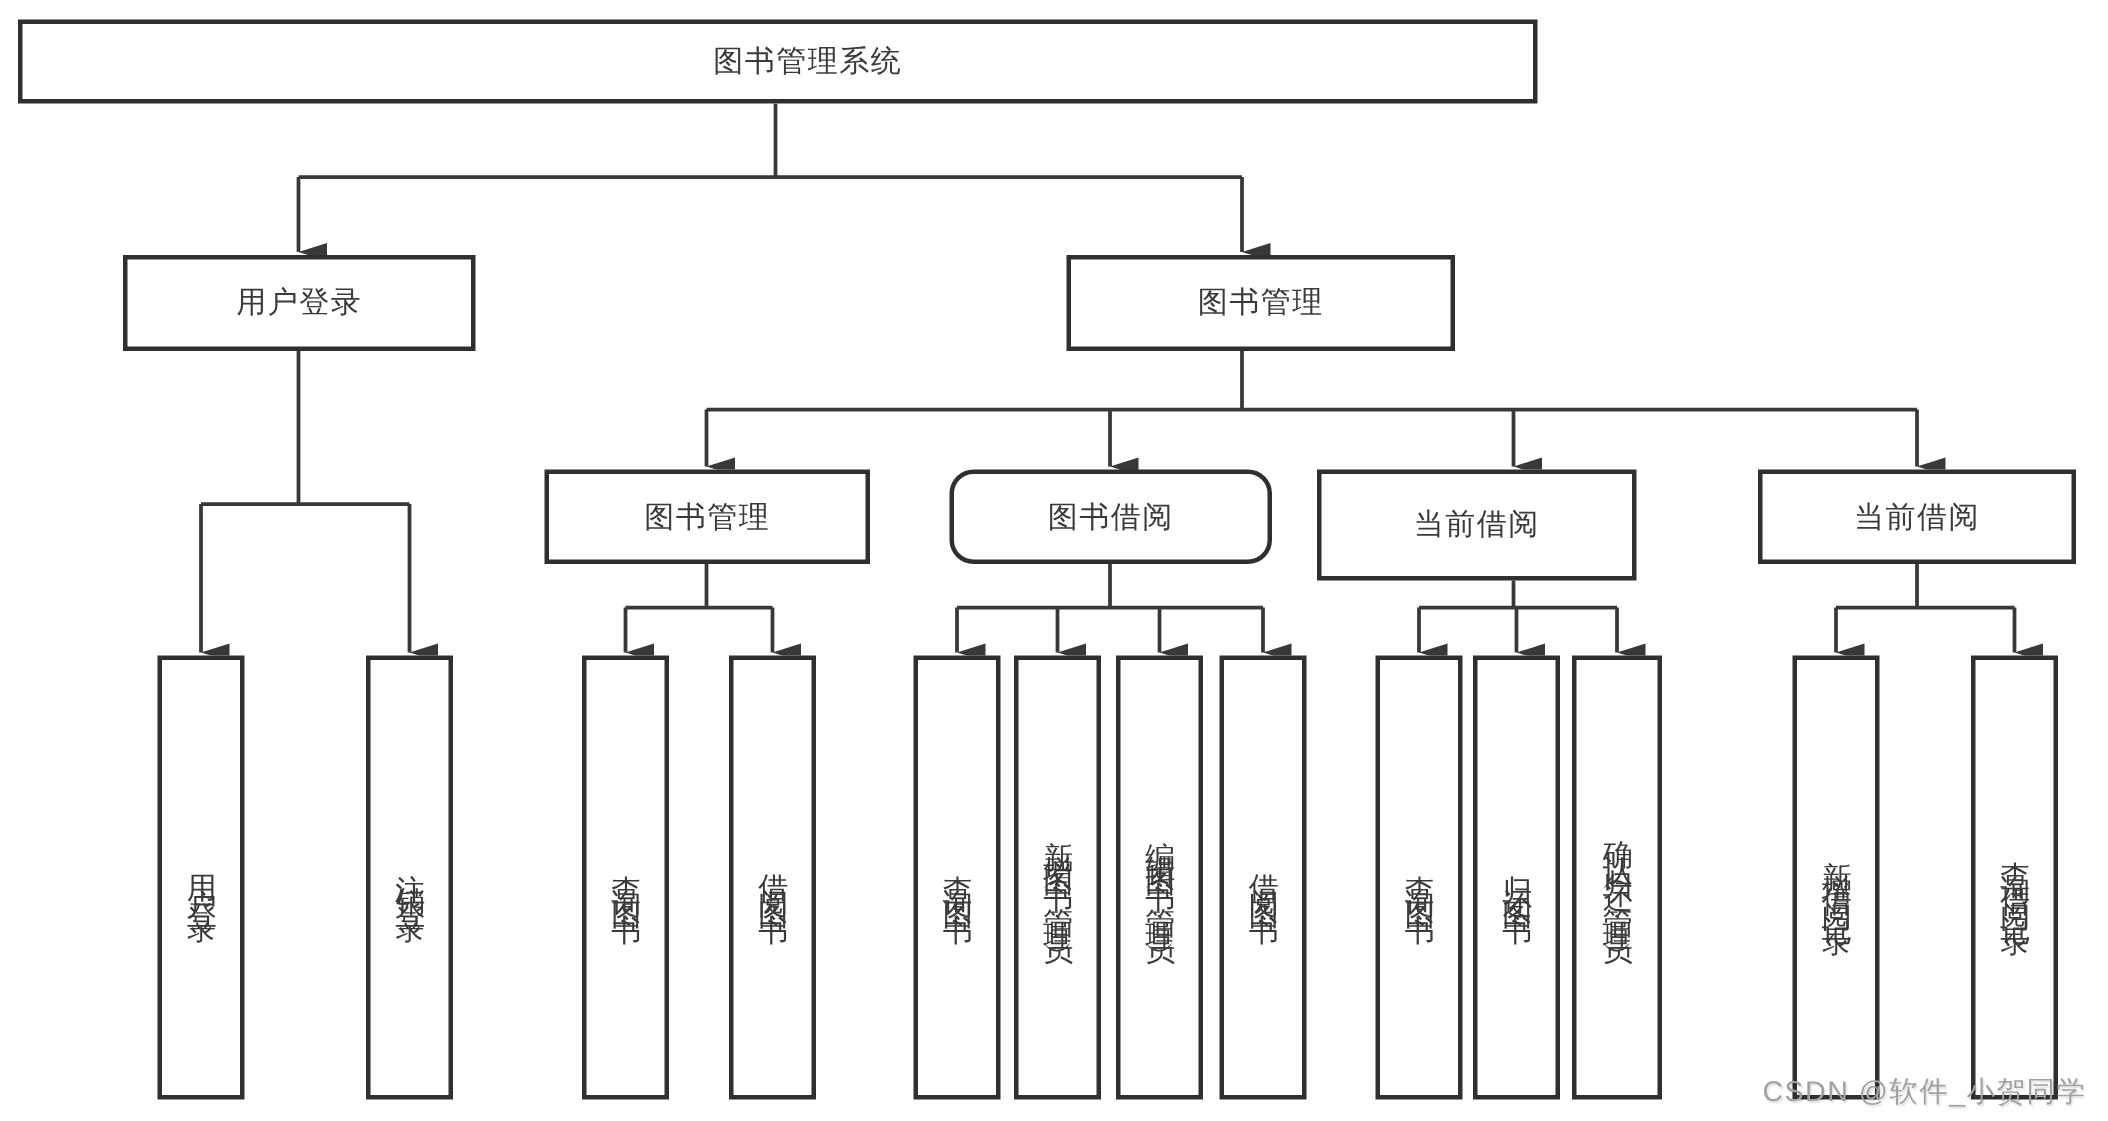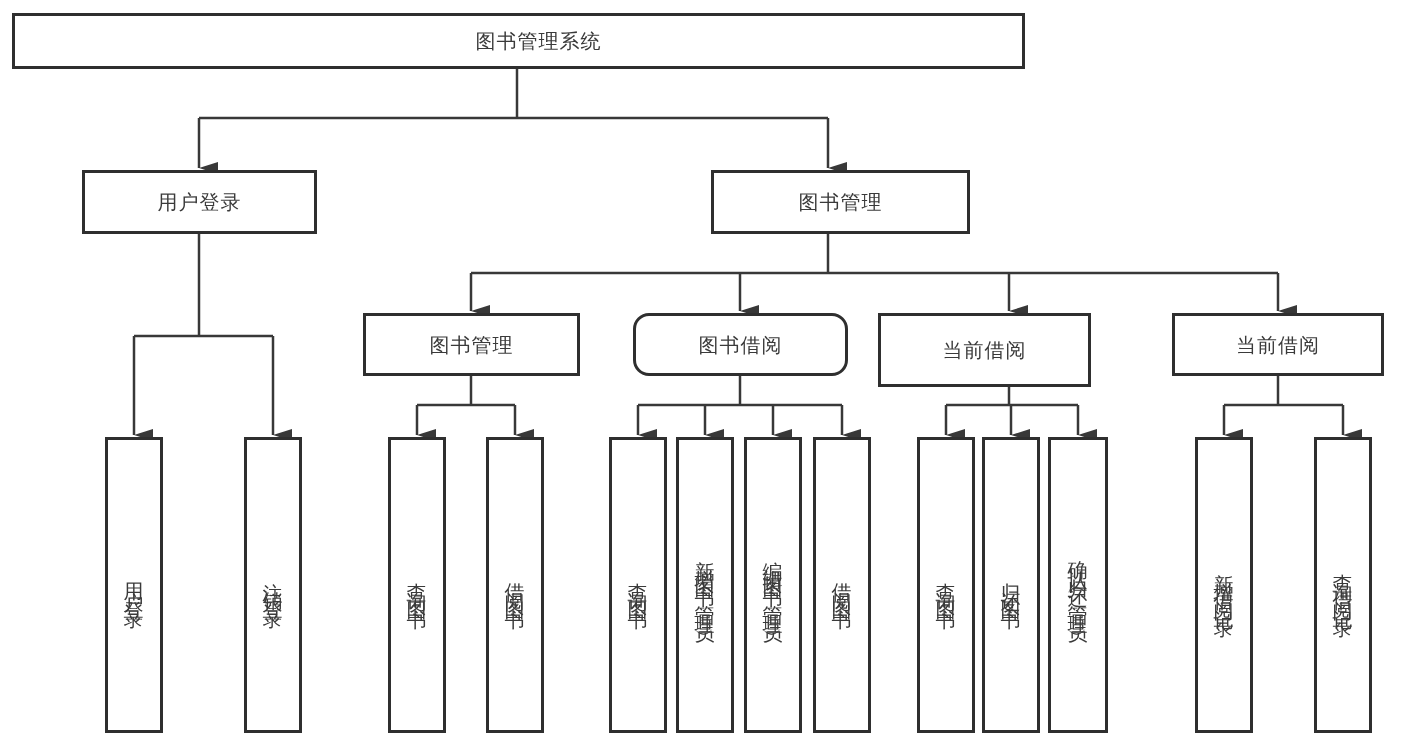--- a/index.html
+++ b/index.html
@@ -168,14 +168,15 @@
     <span>确认归还（管理员）</span>
   </div>
 
   <div class="node leaf" style="left:1195px; top:437px; width:58px; height:296px;">
     <span>新增借阅记录</span>
   </div>
   <div class="node leaf" style="left:1314px; top:437px; width:58px; height:296px;">
     <span>查询借阅记录</span>
   </div>
 
+  <div id="watermark">CSDN @软件_小贺同学</div>
 
 </div>
 
 </body></html>

